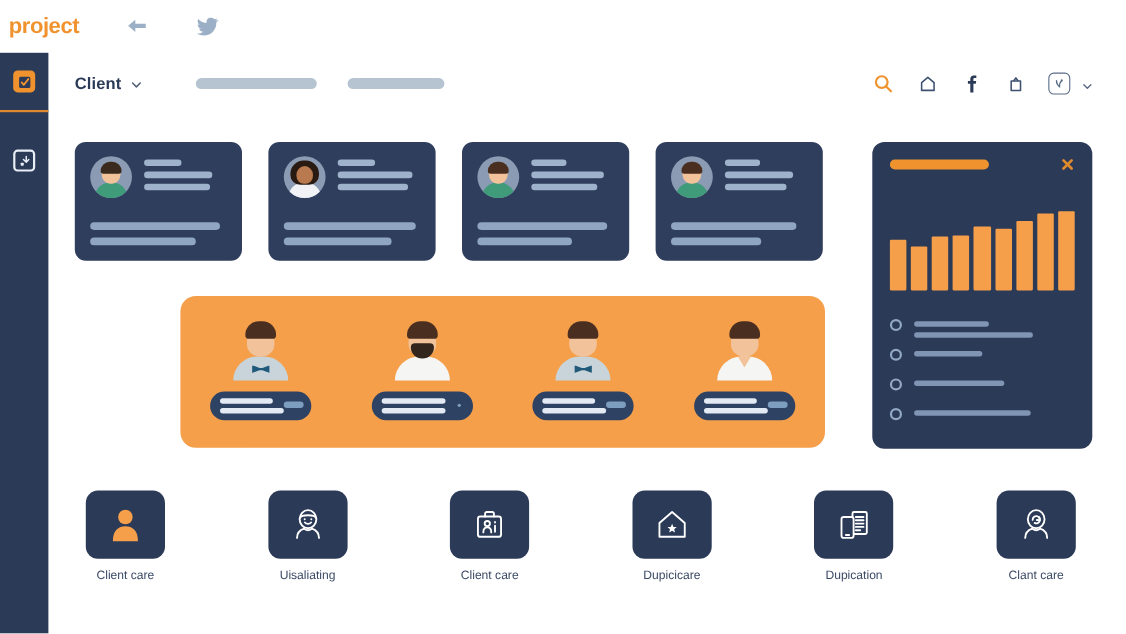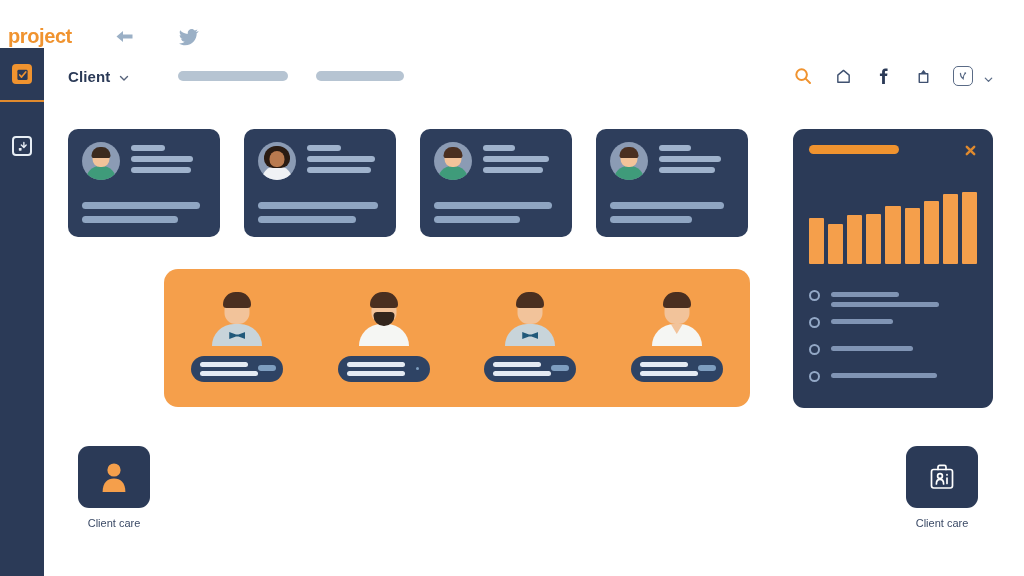--- a/index.html
+++ b/index.html
@@ -7,21 +7,21 @@
     width: 1024px; height: 576px;
     background: #ffffff;
     font-family: "Liberation Sans", sans-serif;
     overflow: hidden;
   }
   #app { position: relative; width: 1024px; height: 576px; background:#fff; }
 
   
   .topbar {
     position: absolute; left:0; top:0; width:1024px; height:48px;
-    background:#ffffff; display:flex; align-items:flex-end;
+    background:#ffffff; display:flex; align-items:center;
   }
   .brand {
     margin-left: 8px; font-size: 20px; font-weight: 700;
     color:#f0932f; letter-spacing:-0.4px;
   }
   .topbar-icon { margin-left: 42px; display:flex; align-items:center; justify-content:center;
                  width:22px; height:22px; color:#9bb0c6; }
   .topbar-icon svg { display:block; }
 
   
@@ -438,36 +438,92 @@
         <span>
           <svg width="30" height="32" viewBox="0 0 30 32" fill="none">
             <circle cx="15" cy="9" r="6.6" fill="#f59f4b"></circle>
             <path d="M3.6 31 C3.6 21.5 8.5 17.5 15 17.5 C21.5 17.5 26.4 21.5 26.4 31 Z" fill="#f59f4b"></path>
           </svg>
         </span>
       </div>
       <div class="tile-label">Client care</div>
     </div>
 
+    <div class="tile">
+      <div class="tile-box">
+        <span>
+          <svg width="32" height="32" viewBox="0 0 32 32" fill="none" stroke="#ffffff" stroke-width="1.7" stroke-linecap="round">
+            <ellipse cx="16" cy="11" rx="7.6" ry="8.2"></ellipse>
+            <path d="M8.5 10 C10 6.5 22 6.5 23.5 10"></path>
+            <circle cx="13" cy="11" r="0.9" fill="#ffffff" stroke="none"></circle>
+            <circle cx="19" cy="11" r="0.9" fill="#ffffff" stroke="none"></circle>
+            <path d="M13.2 14 C14.5 15.6 17.5 15.6 18.8 14"></path>
+            <path d="M6 28 C6 23 9.5 20.5 12.5 19.5"></path>
+            <path d="M26 28 C26 23 22.5 20.5 19.5 19.5"></path>
+            <path d="M12.5 19.5 C14 21.5 18 21.5 19.5 19.5"></path>
+          </svg>
+        </span>
+      </div>
+      <div class="tile-label">Uisaliating</div>
+    </div>
 
 
     <div class="tile">
       <div class="tile-box">
         <span>
           <svg width="32" height="32" viewBox="0 0 32 32" fill="none" stroke="#ffffff" stroke-width="1.7" stroke-linejoin="round" stroke-linecap="round">
             <rect x="5.5" y="8.5" width="21" height="18.5" rx="2.2"></rect>
             <path d="M12 8.5 V6 a1.6 1.6 0 0 1 1.6 -1.6 h4.8 A1.6 1.6 0 0 1 20 6 v2.5"></path>
             <circle cx="14" cy="15" r="2.4"></circle>
             <path d="M10.4 23 C10.4 19.6 12 18.4 14 18.4 C16 18.4 17.6 19.6 17.6 23"></path>
             <path d="M21 13.5 V14 M21 17 V22.5"></path>
           </svg>
         </span>
       </div>
       <div class="tile-label">Client care</div>
     </div>
 
 
-
-
+    <div class="tile">
+      <div class="tile-box">
+        <span>
+          <svg width="32" height="32" viewBox="0 0 32 32" fill="none" stroke="#ffffff" stroke-width="1.7" stroke-linejoin="round" stroke-linecap="round">
+            <path d="M4.5 14.5 L16 4.5 L27.5 14.5 V27 H4.5 Z"></path>
+            <path d="M16 15.2 L17.2 18 L20.2 18.2 L17.9 20.1 L18.7 23 L16 21.4 L13.3 23 L14.1 20.1 L11.8 18.2 L14.8 18 Z" fill="#ffffff" stroke="none"></path>
+          </svg>
+        </span>
+      </div>
+      <div class="tile-label">Dupicicare</div>
+    </div>
+
+    <div class="tile">
+      <div class="tile-box">
+        <span>
+          <svg width="32" height="32" viewBox="0 0 32 32" fill="none" stroke="#ffffff" stroke-width="1.7" stroke-linejoin="round" stroke-linecap="round">
+            <rect x="15" y="4.5" width="13" height="20" rx="1.4"></rect>
+            <path d="M18 9 H25 M18 12 H25 M18 15 H25 M18 18 H25 M18 21 H22"></path>
+            <rect x="5" y="9" width="11" height="19" rx="2" fill="#2b3a57"></rect>
+            <path d="M9 25.4 H12"></path>
+          </svg>
+        </span>
+      </div>
+      <div class="tile-label">Dupication</div>
+    </div>
+
+    <div class="tile">
+      <div class="tile-box">
+        <span>
+          <svg width="32" height="32" viewBox="0 0 32 32" fill="none" stroke="#ffffff" stroke-width="1.7" stroke-linecap="round" stroke-linejoin="round">
+            <ellipse cx="16" cy="11" rx="7.6" ry="8.2"></ellipse>
+            <path d="M12.8 11.6 A3.3 3.3 0 1 1 14.6 14.4"></path>
+            <path d="M18.8 9.2 L19.4 11.9 L16.6 11.7"></path>
+            <path d="M6 28 C6 23 9.5 20.5 12.5 19.5"></path>
+            <path d="M26 28 C26 23 22.5 20.5 19.5 19.5"></path>
+            <path d="M12.5 19.5 C14 21.5 18 21.5 19.5 19.5"></path>
+          </svg>
+        </span>
+      </div>
+      <div class="tile-label">Clant care</div>
+    </div>
 
   </div>
 
 </div>
 
 </body></html>

